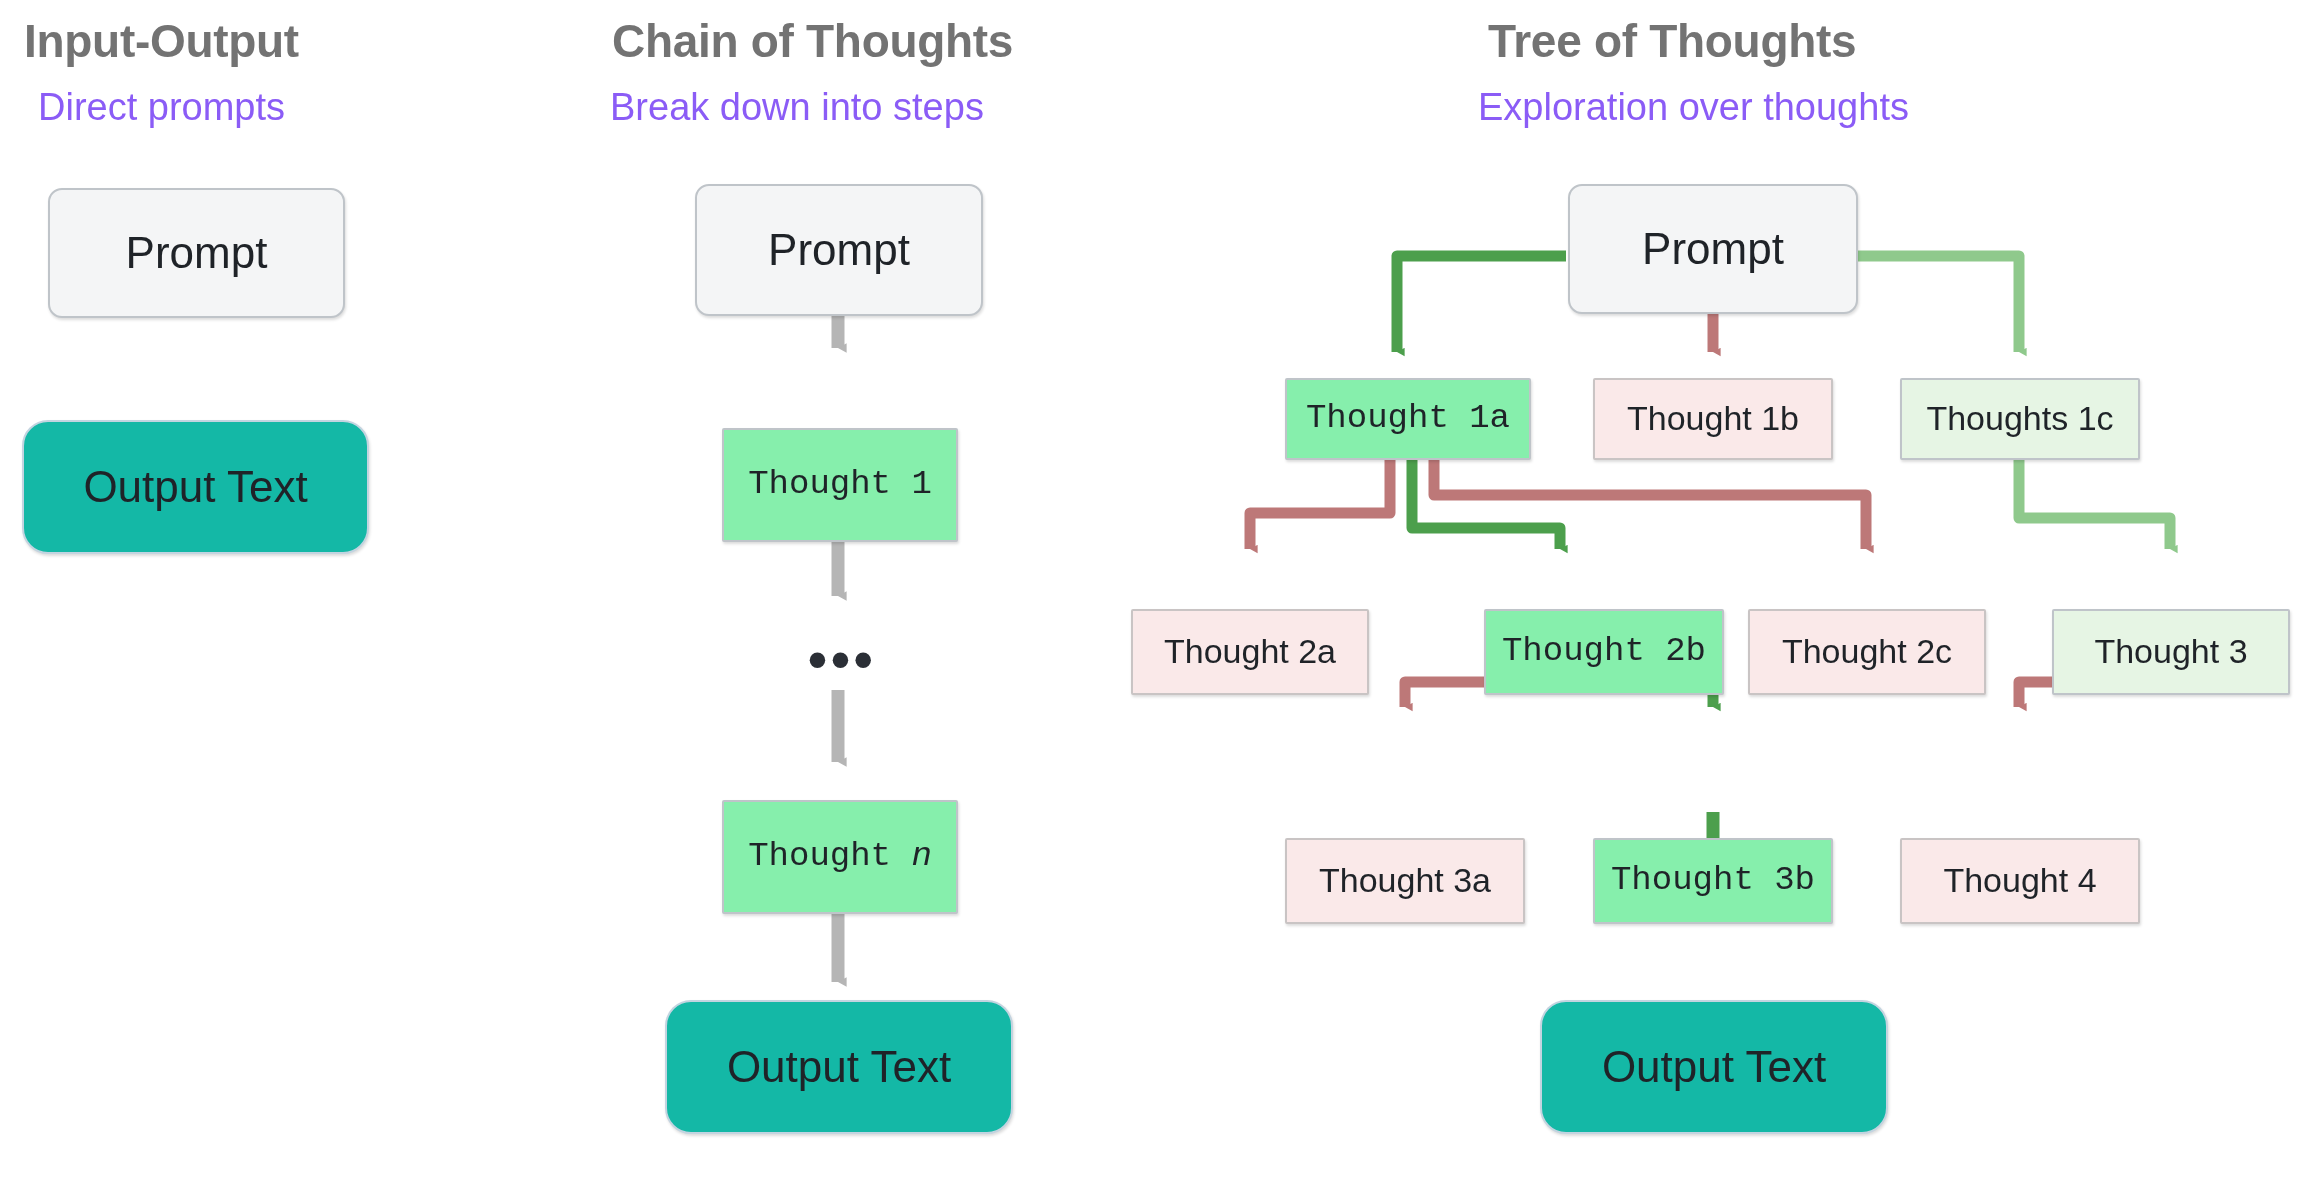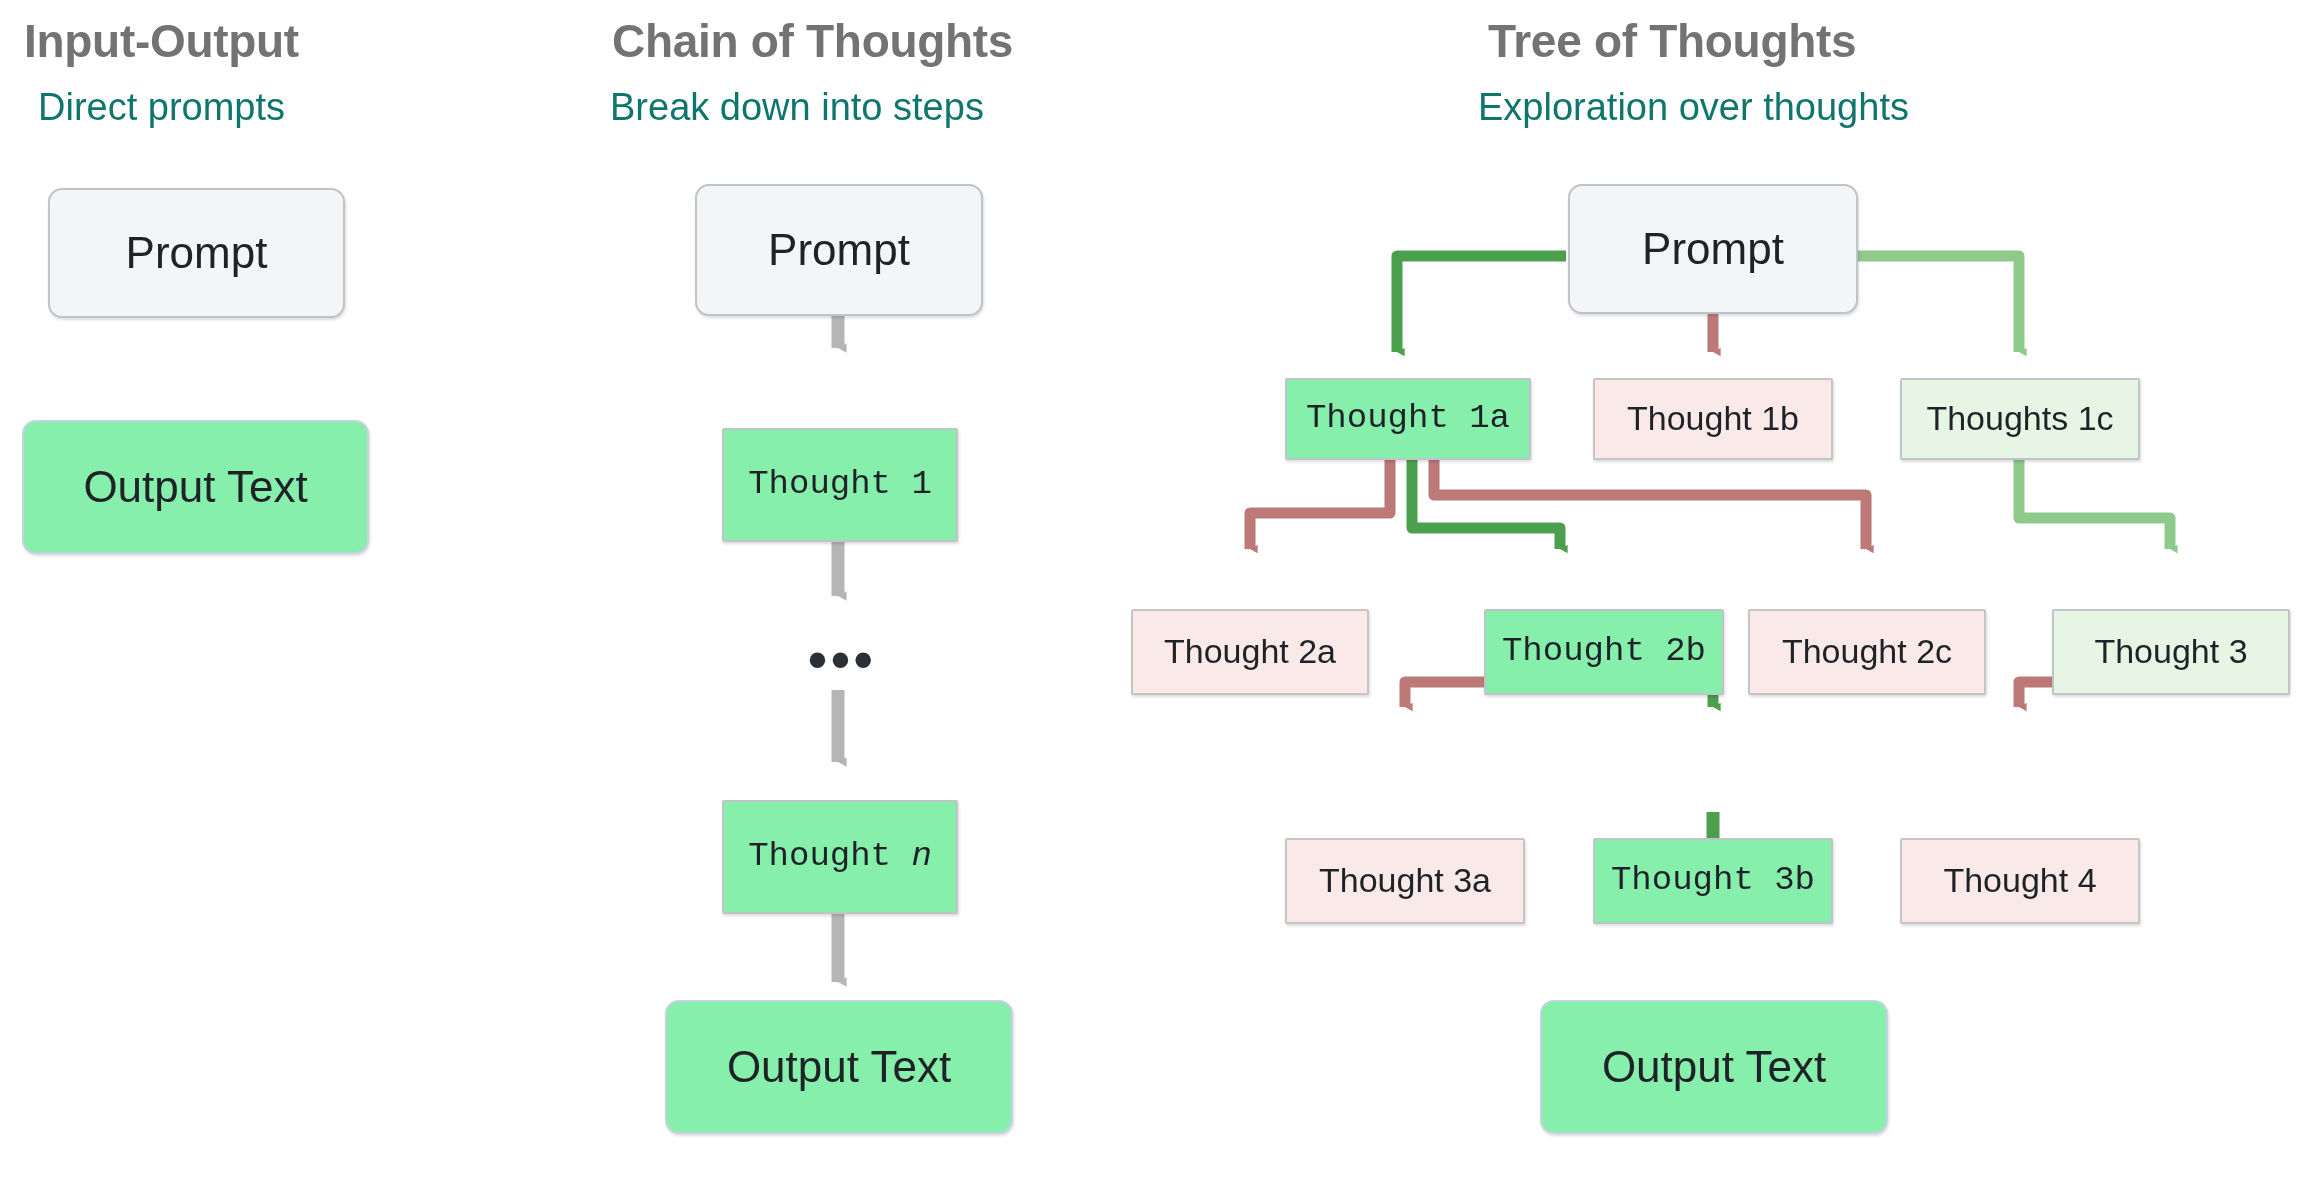--- a/index.html
+++ b/index.html
@@ -16,42 +16,42 @@
     position:absolute;
     font-weight:bold;
     font-size:46px;
     letter-spacing:-0.3px;
     color:#737373;
     white-space:nowrap;
   }
   .col-sub{
     position:absolute;
     font-size:38px;
-    color:#0f766e;
+    color:#8b5cf6;
     white-space:nowrap;
   }
 
   
   .node{
     position:absolute;
     box-sizing:border-box;
     display:flex;
     align-items:center;
     justify-content:center;
     text-align:center;
     line-height:1.1;
     border:2px solid #bfc4c9;
     box-shadow:1px 2px 3px rgba(0,0,0,0.14);
     white-space:nowrap;
   }
   .node.big{font-size:44px;color:#1f2328;}
   .node.small{font-size:34px;color:#1f2328;}
 
   .n-prompt{background:#f4f5f6;border-color:#bfc4c9;border-radius:14px;}
-  .n-output{background:#86efac;border-color:#c3d4e0;border-radius:14px;}
+  .n-output{background:#14b8a6;border-color:#c3d4e0;border-radius:26px;}
   .n-green-dark{background:#86efac;border-color:#bfc4c9;border-radius:2px;font-family:Liberation Mono, monospace;}
   .n-green-light{background:#e6f5e4;border-color:#bfc4c9;border-radius:2px;}
   .n-red{background:#fae9e9;border-color:#c9c4c4;border-radius:2px;}
 
   .ellipsis{
     position:absolute;
     font-size:54px;
     font-weight:bold;
     letter-spacing:4px;
     color:#2b2f36;

